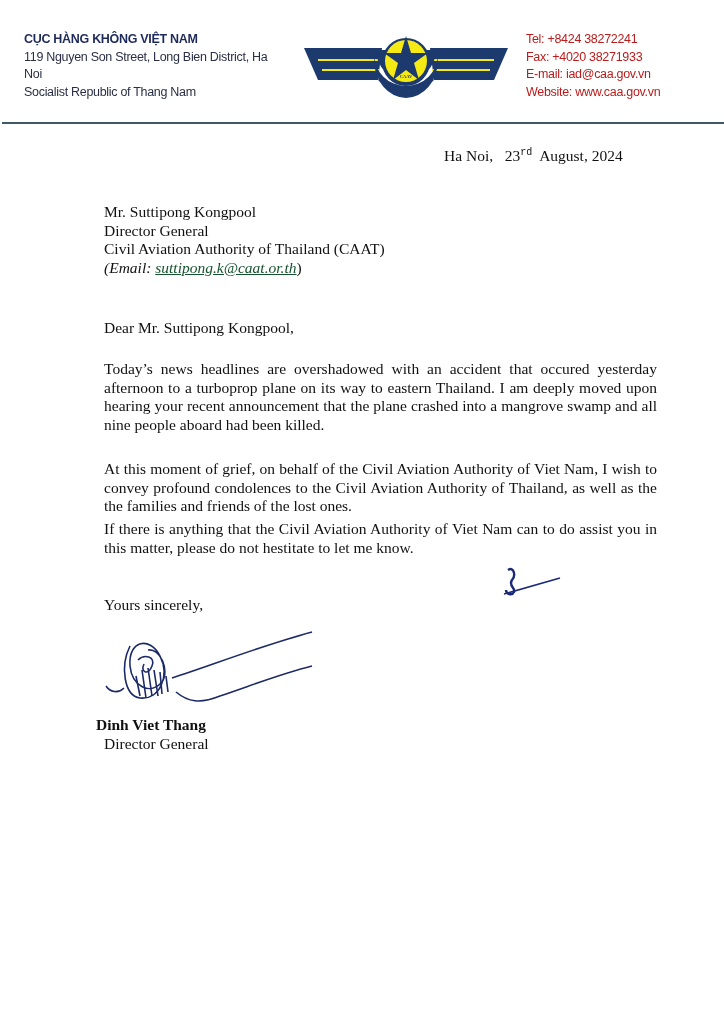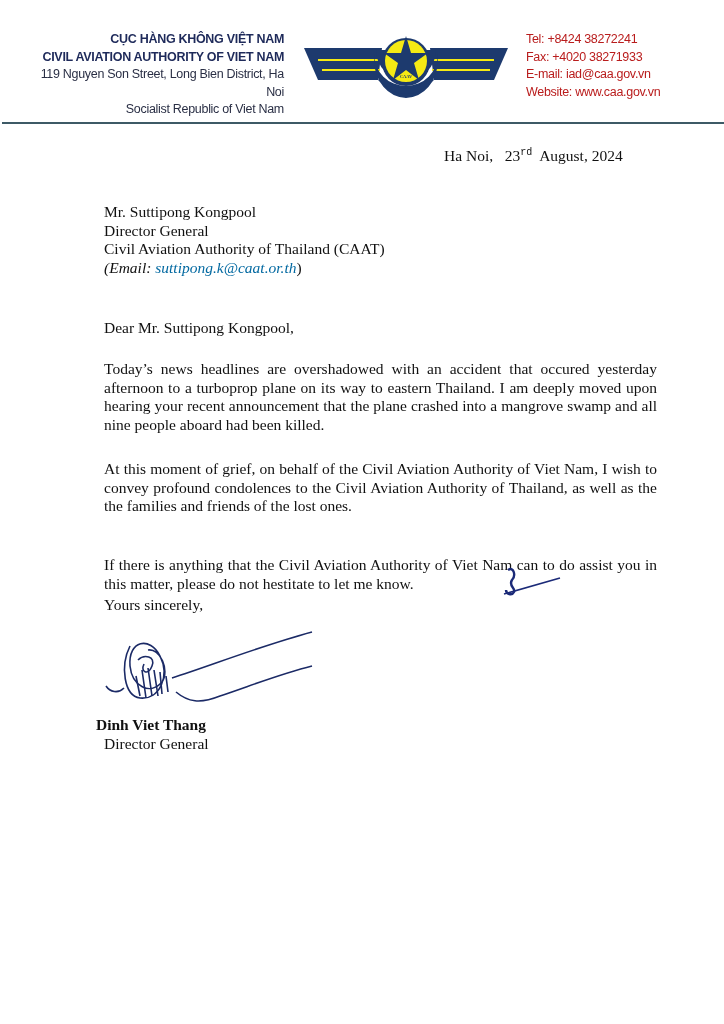--- a/index.html
+++ b/index.html
@@ -1,39 +1,38 @@
 <!DOCTYPE html>
 <html><head>
   <meta charset="utf-8">
   <style>
     html, body { margin: 0; padding: 0; background: #ffffff; }
     body { width: 724px; height: 1024px; position: relative; overflow: hidden; font-family: "Liberation Serif", serif; color: #111; }
-    .hdr-left { position: absolute; right: 440px; top: 31px; text-align: right; font-family: "Liberation Sans", sans-serif; font-size: 12.5px; line-height: 17.5px; color: #2a2f45; letter-spacing: -0.3px; margin-left: 24px; }
+    .hdr-left { position: absolute; right: 440px; top: 31px; text-align: left; font-family: "Liberation Sans", sans-serif; font-size: 12.5px; line-height: 17.5px; color: #2a2f45; letter-spacing: -0.3px; margin-left: 24px; }
     .hdr-left .b { font-weight: bold; color: #1e2a5a; }
     .logo { position: absolute; left: 304px; top: 36px; width: 204px; height: 62px; }
     .hdr-right { position: absolute; left: 526px; top: 31px; font-family: "Liberation Sans", sans-serif; font-size: 12.5px; line-height: 17.5px; color: #b91c1c; letter-spacing: -0.3px; }
     .rule { position: absolute; left: 2px; right: 0; top: 122px; height: 2px; background: #3d5a66; }
     .date { position: absolute; left: 444px; top: 147px; font-size: 15.5px; }
     .date sup { font-size: 10px; vertical-align: 6px; font-family: Liberation Mono, monospace; }
     .addr { position: absolute; left: 104px; top: 203px; font-size: 15.5px; line-height: 18.5px; }
     .addr .em { font-style: italic; }
-    .addr a { color: #0369a1; }
+    .addr a { color: #14532d; text-decoration: underline; }
     .p { position: absolute; left: 104px; width: 553px; font-size: 15.5px; line-height: 18.5px; text-align: justify; }
     .sig-mark { position: absolute; }
     .sig-name { position: absolute; left: 96px; top: 716px; font-size: 15.5px; font-weight: bold; }
     .sig-title { position: absolute; left: 104px; top: 735px; font-size: 15.5px; }
   </style>
 </head>
 <body>
 
 <div class="hdr-left">
   <div class="b">CỤC HÀNG KHÔNG VIỆT NAM</div>
-  <div class="b">CIVIL AVIATION AUTHORITY OF VIET NAM</div>
   <div>119 Nguyen Son Street, Long Bien District, Ha Noi</div>
-  <div>Socialist Republic of Viet Nam</div>
+  <div>Socialist Republic of Thang Nam</div>
 </div>
 
 <svg class="logo" viewBox="0 0 204 62">
 
   <polygon points="0,12 78,12 74,44 14,44" fill="#1d3a6e"></polygon>
   <rect x="14" y="23" width="62" height="2" fill="#f5ea14"></rect>
   <rect x="18" y="33" width="58" height="2" fill="#f5ea14"></rect>
 
   <polygon points="126,12 204,12 190,44 130,44" fill="#1d3a6e"></polygon>
   <rect x="128" y="23" width="62" height="2" fill="#f5ea14"></rect>
@@ -66,21 +65,21 @@
 <div class="addr">
   <div>Mr. Suttipong Kongpool</div>
   <div>Director General</div>
   <div>Civil Aviation Authority of Thailand (CAAT)</div>
   <div><span class="em">(Email: </span><a class="em">suttipong.k@caat.or.th</a><span>)</span></div>
 </div>
 
 <div class="p" style="top:319px;">Dear Mr. Suttipong Kongpool,</div>
 <div class="p" style="top:360px;">Today’s news headlines are overshadowed with an accident that occured yesterday afternoon to a turboprop plane on its way to eastern Thailand. I am deeply moved upon hearing your recent announcement that the plane crashed into a mangrove swamp and all nine people aboard had been killed.</div>
 <div class="p" style="top:460px;">At this moment of grief, on behalf of the Civil Aviation Authority of Viet Nam, I wish to convey profound condolences to the Civil Aviation Authority of Thailand, as well as the the families and friends of the lost ones.</div>
-<div class="p" style="top:556px;">If there is anything that the Civil Aviation Authority of Viet Nam can to do assist you in this matter, please do not hestitate to let me know.</div>
+<div class="p" style="top:520px;">If there is anything that the Civil Aviation Authority of Viet Nam can to do assist you in this matter, please do not hestitate to let me know.</div>
 
 <svg class="sig-mark" style="left:500px; top:560px;" width="64" height="38" viewBox="0 0 64 38">
   <path d="M4,34 L60,18" stroke="#1b2a78" stroke-width="1.6" fill="none"></path>
   <path d="M8,10 C14,6 16,16 12,20 C8,26 16,28 14,32 C12,36 6,34 6,30" stroke="#1b2a78" stroke-width="2.4" fill="none"></path>
 </svg>
 
 <div class="p" style="top:596px;">Yours sincerely,</div>
 
 <svg class="sig-mark" style="left:100px; top:626px;" width="220" height="86" viewBox="0 0 220 86">
   <g stroke="#1b2a66" stroke-width="1.6" fill="none">

